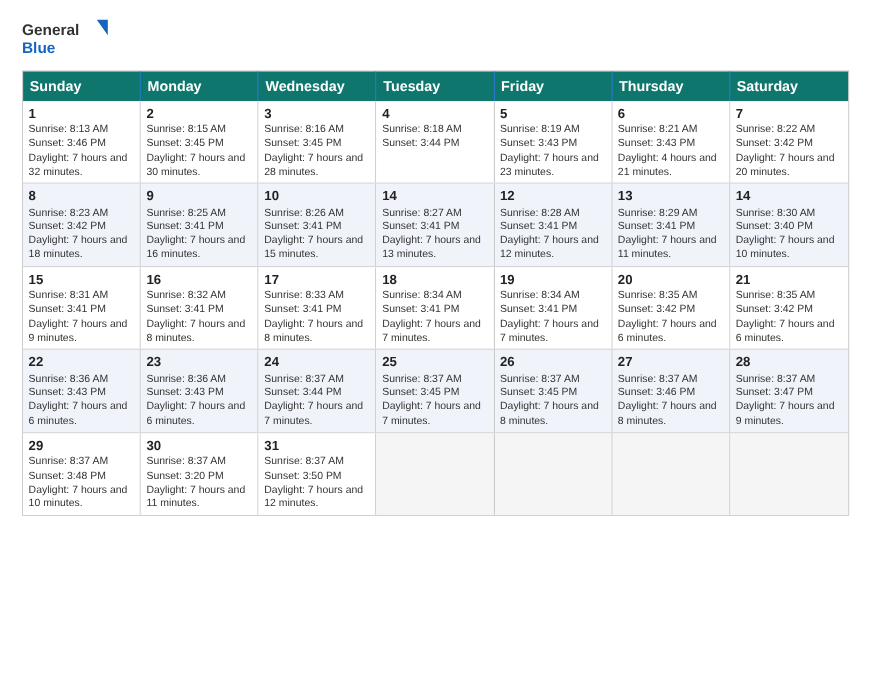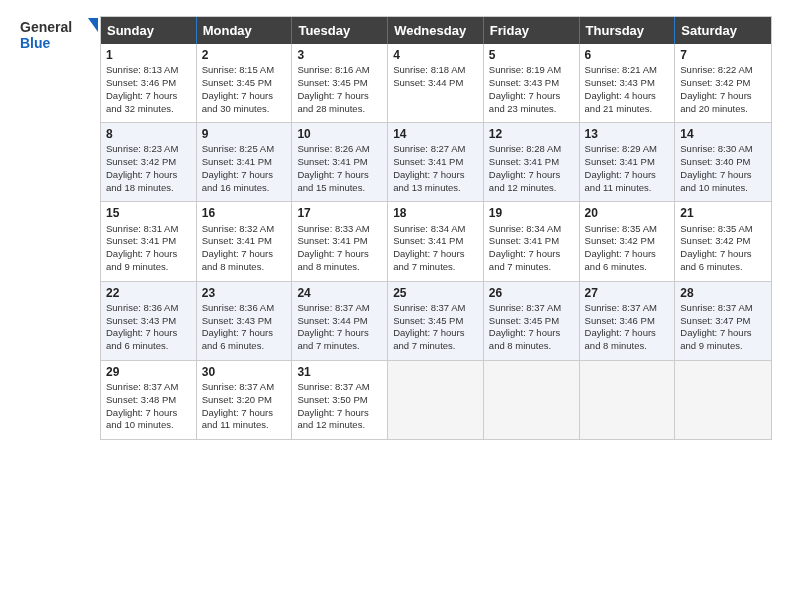--- a/index.html
+++ b/index.html
@@ -8,21 +8,21 @@
       background: #fff;
       width: 792px;
       height: 612px;
       overflow: hidden;
     }
     .page {
       width: 792px;
       height: 452px;
       padding: 16px 20px 12px 20px;
       display: flex;
-      flex-direction: row;
+      flex-direction: column;
     }
     .header {
       display: flex;
       justify-content: space-between;
       align-items: flex-start;
       margin-bottom: 10px;
     }
     .logo {
       display: flex;
       align-items: center;
@@ -44,21 +44,21 @@
     }
     .calendar {
       flex: 1;
       display: flex;
       flex-direction: column;
       border: 1px solid #ccc;
     }
     .cal-header {
       display: grid;
       grid-template-columns: repeat(7, 1fr);
-      background: #404040;
+      background: #0f766e;
     }
     .cal-header-cell {
       color: #fff;
       font-weight: bold;
       font-size: 13px;
       padding: 6px 6px;
       text-align: left;
       border-right: 1px solid #2979c8;
     }
     .cal-header-cell:last-child { border-right: none; }
@@ -108,22 +108,22 @@
     <div class="title-block">
       <h1></h1>
       <h2></h2>
     </div>
   </div>
 
   <div class="calendar">
     <div class="cal-header">
     <div class="cal-header-cell">Sunday</div>
         <div class="cal-header-cell">Monday</div>
+        <div class="cal-header-cell">Wednesday</div>
         <div class="cal-header-cell">Tuesday</div>
-        <div class="cal-header-cell">Wednesday</div>
         <div class="cal-header-cell">Friday</div>
         <div class="cal-header-cell">Thursday</div>
         <div class="cal-header-cell">Saturday</div>
       </div>
     <div class="cal-body">
     <div class="cal-row">
           <div class="cal-cell"><span class="day-num">1</span><span>Sunrise: 8:13 AM</span><br><span>Sunset: 3:46 PM</span><br><span>Daylight: 7 hours and 32 minutes.</span></div>
           <div class="cal-cell"><span class="day-num">2</span><span>Sunrise: 8:15 AM</span><br><span>Sunset: 3:45 PM</span><br><span>Daylight: 7 hours and 30 minutes.</span></div>
           <div class="cal-cell"><span class="day-num">3</span><span>Sunrise: 8:16 AM</span><br><span>Sunset: 3:45 PM</span><br><span>Daylight: 7 hours and 28 minutes.</span></div>
           <div class="cal-cell"><span class="day-num">4</span><span>Sunrise: 8:18 AM</span><br><span>Sunset: 3:44 PM</span><br></div>

